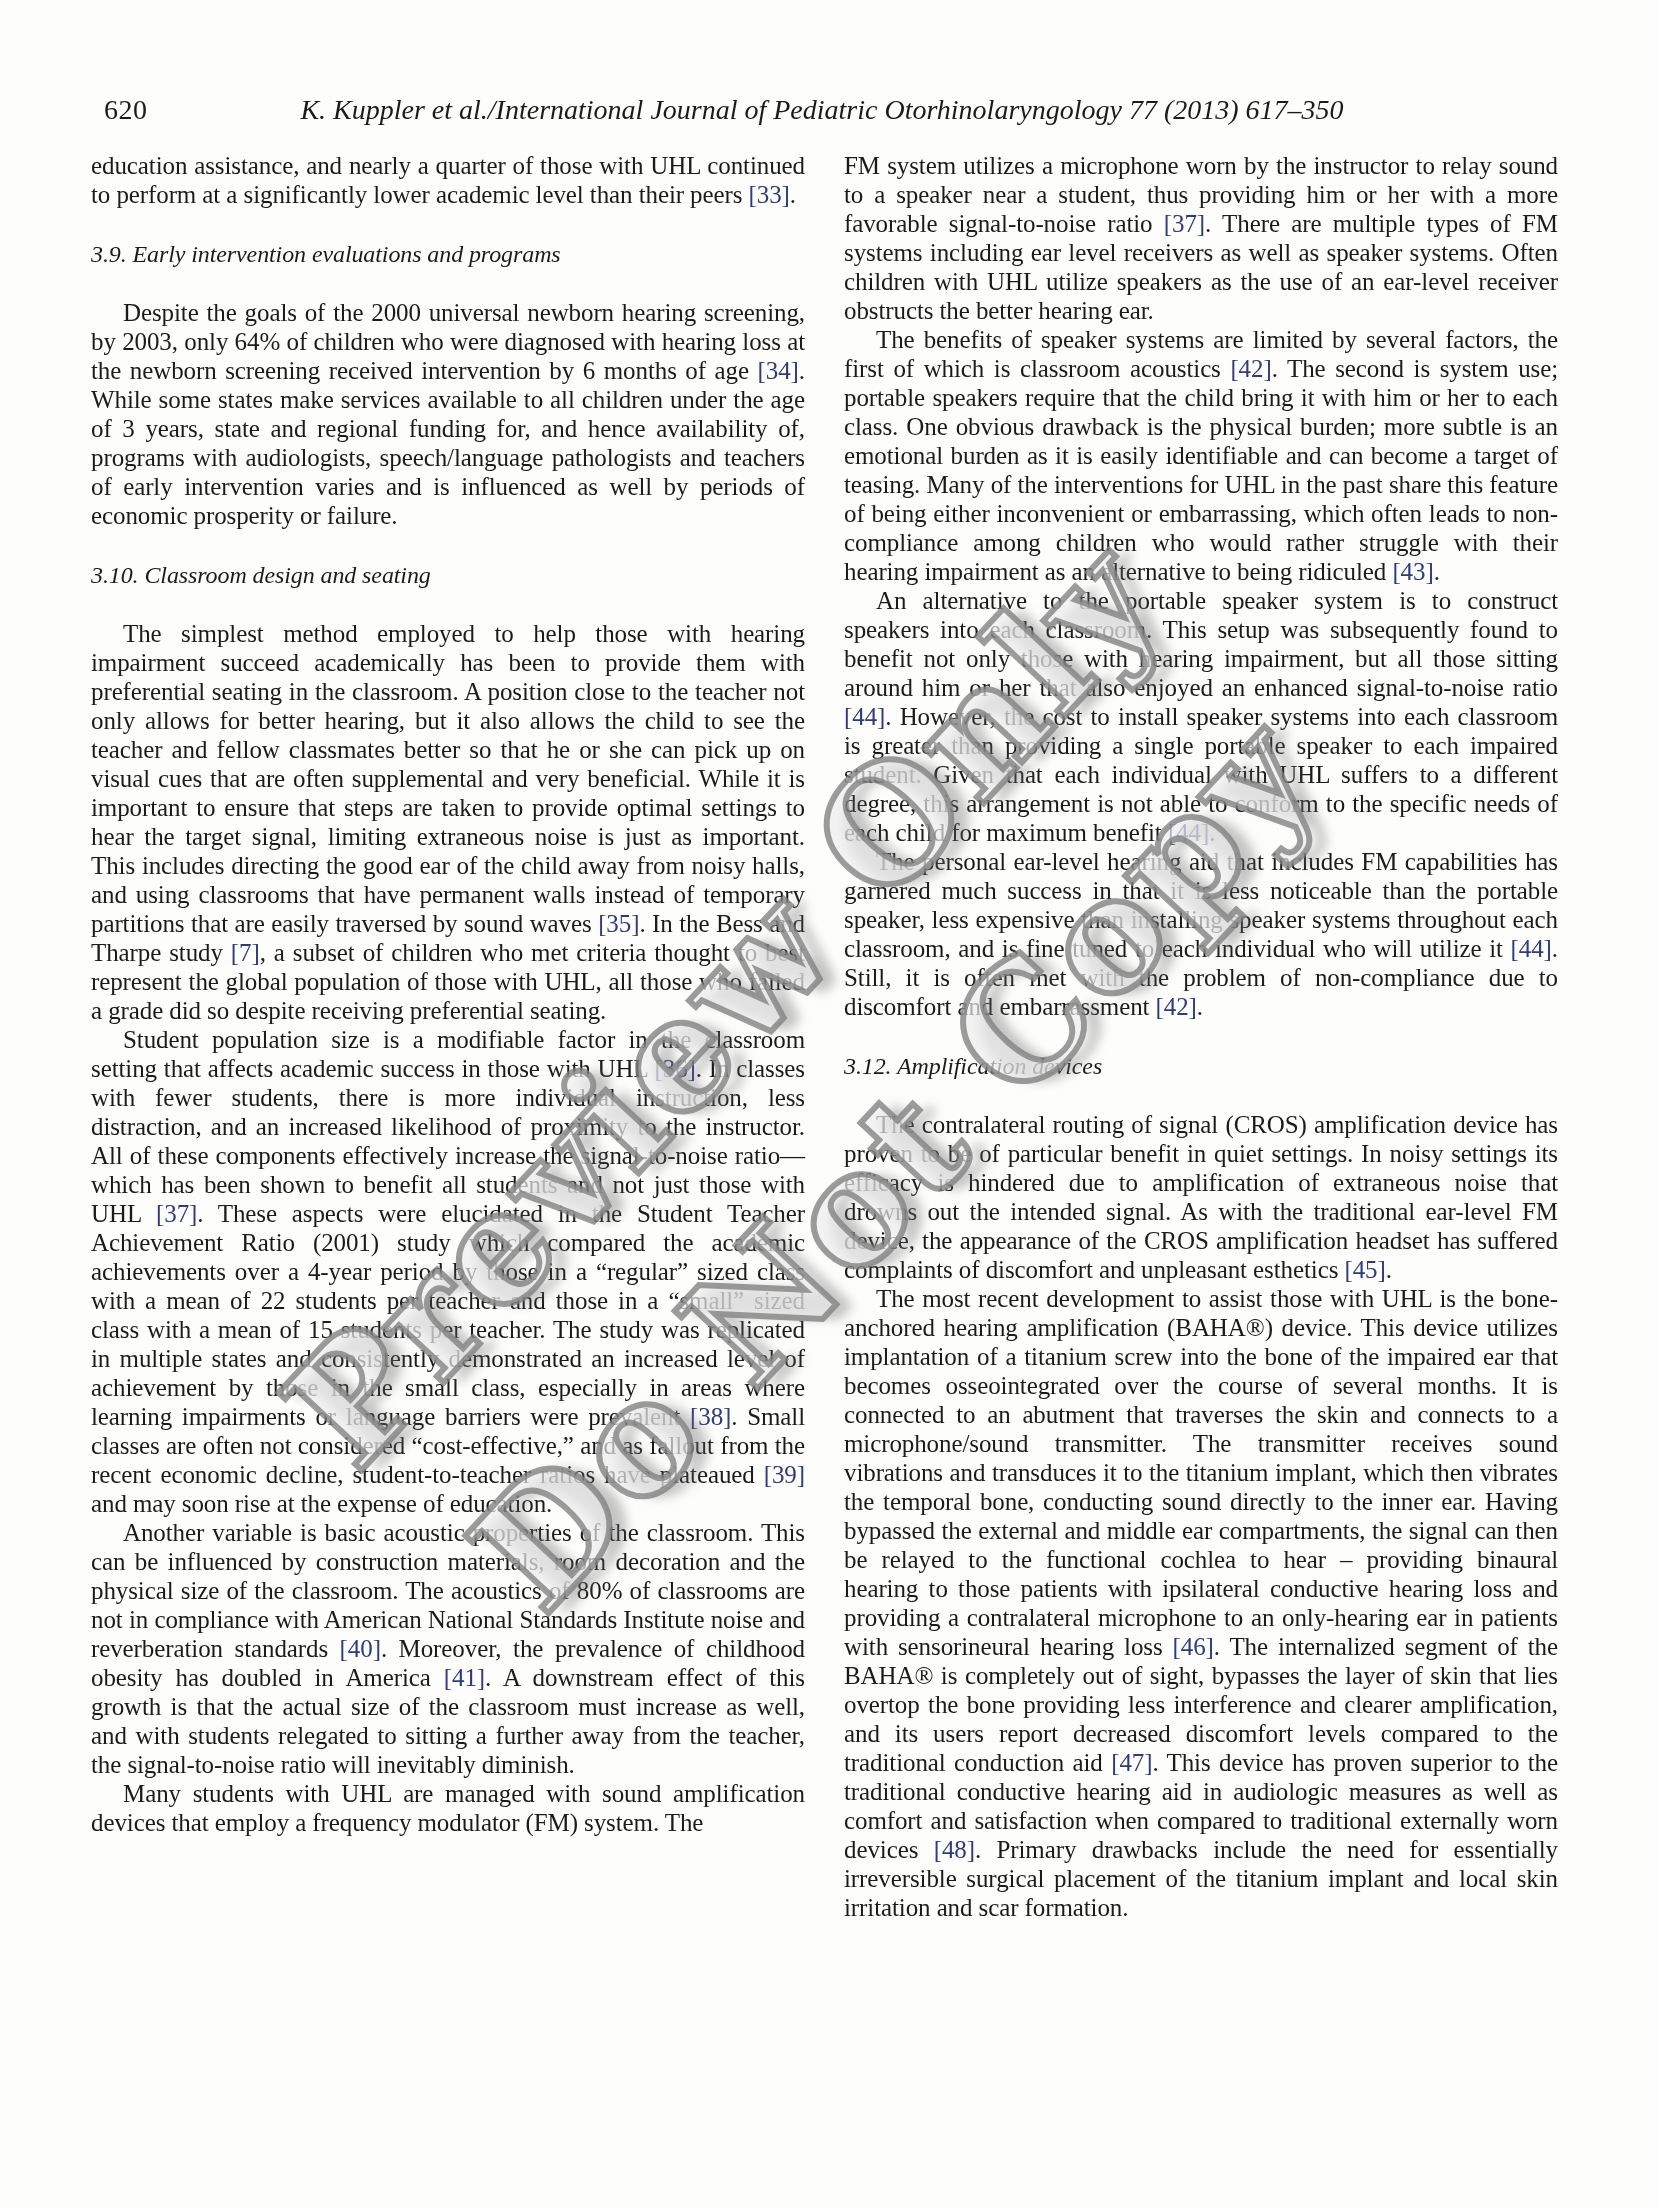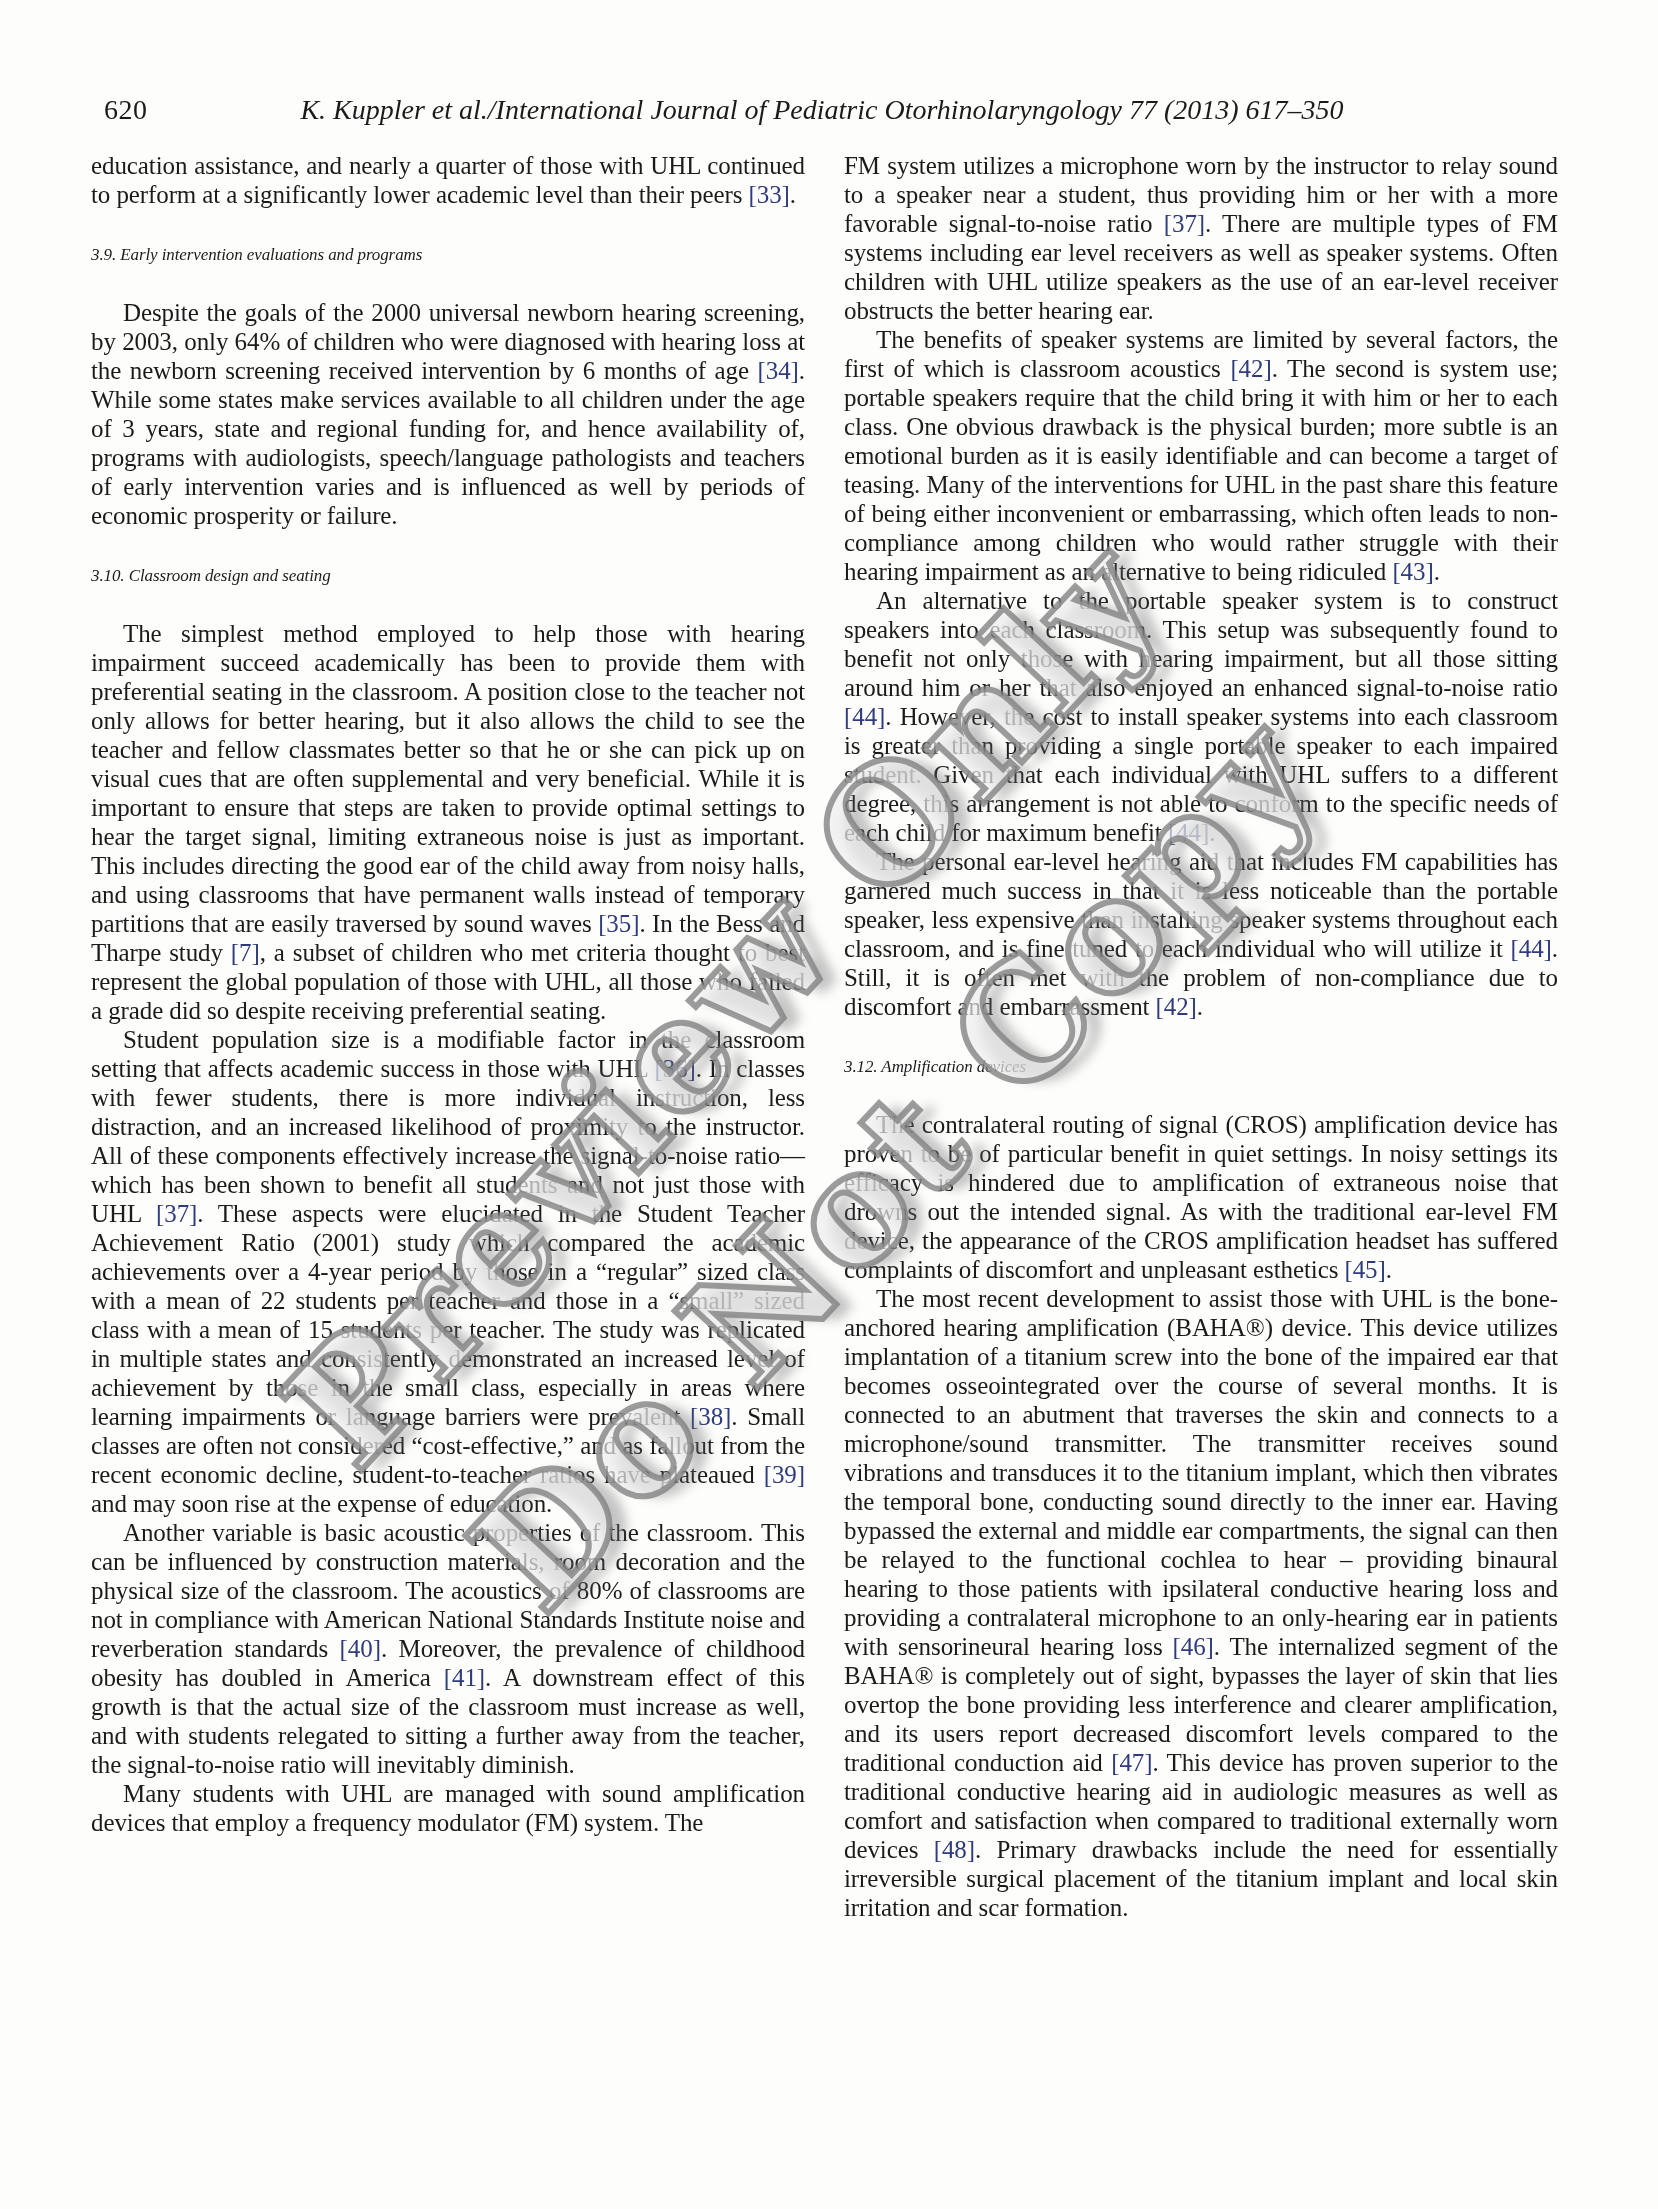--- a/index.html
+++ b/index.html
@@ -58,21 +58,21 @@
   }
   .para {
     margin: 0;
   }
   .para.indent {
     text-indent: 32px;
   }
   .heading {
     font-weight: normal;
     font-style: italic;
-    font-size: 17px;
+    font-size: 24px;
     line-height: 29px;
     margin: 31px 0 29px 0;
     text-align: left;
   }
   .cite {
     color: var(--cite-color, #2f3b7c);
     cursor: pointer;
   }
   
   .watermark {

